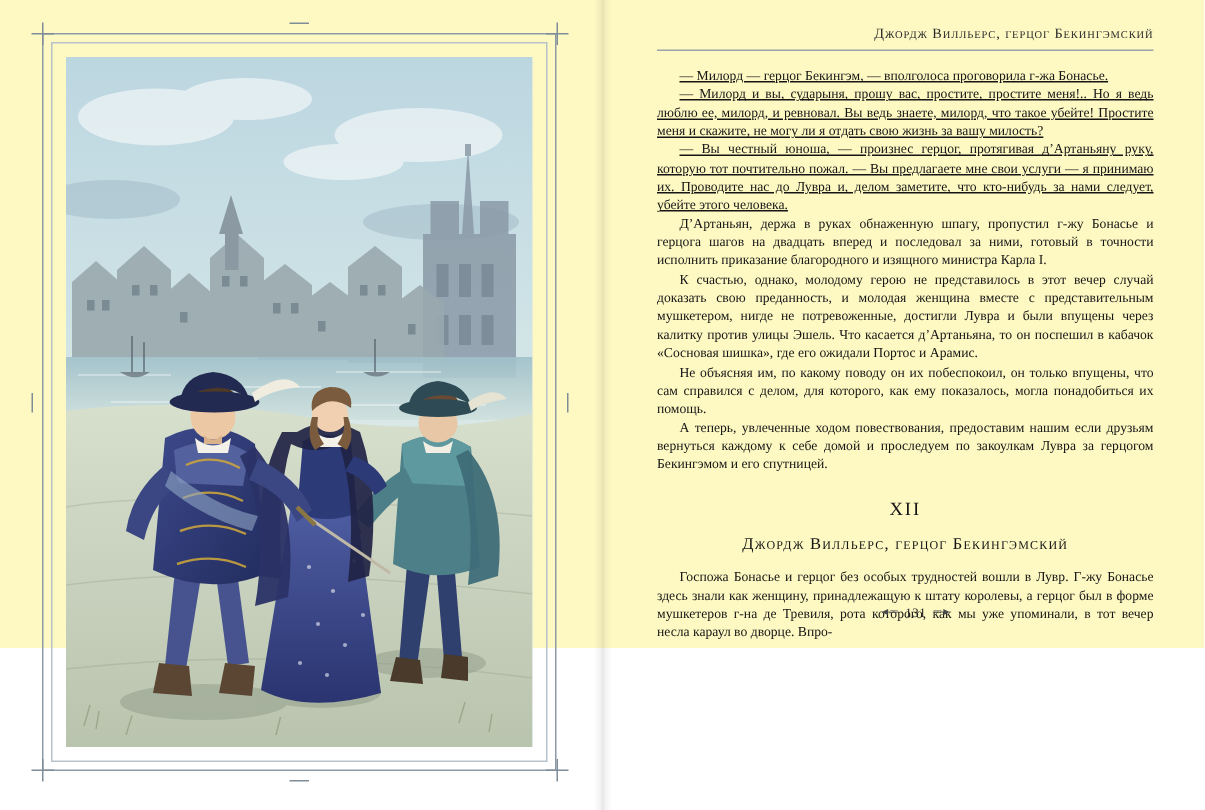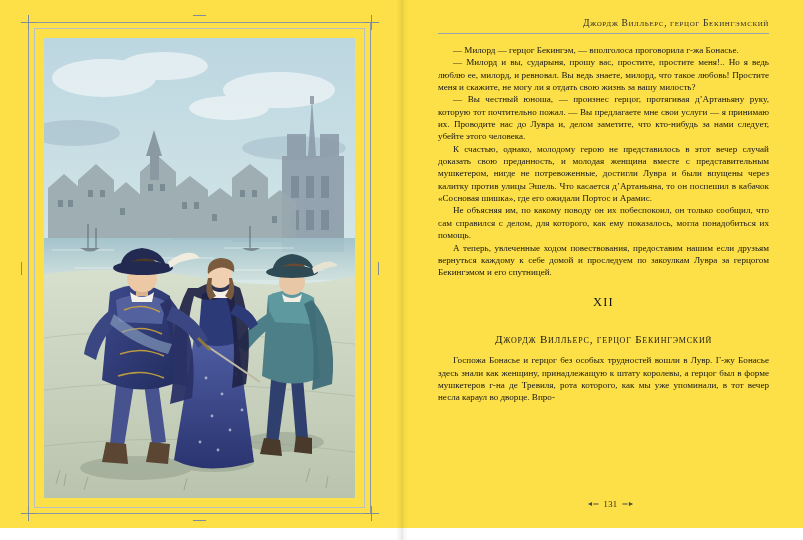--- a/index.html
+++ b/index.html
@@ -19,23 +19,23 @@
   .spread {
     position: relative;
     width: 803px;
     height: 540px;
     background: #ffffff;
     display: flex;
   }
 
   .page {
     position: relative;
-    height: 528px;
+    height: 432px;
     box-sizing: border-box;
-    background: #fde047;
+    background: #fef9c3;
   }
   .page-left  { width: 402px; }
   .page-right { width: 401px; }
 
   
   .gutter {
     position: absolute;
     left: 396px;
     top: 0;
     width: 12px;
@@ -142,32 +142,33 @@
     text-align: justify;
     color: #151515;
     hyphens: auto;
   }
   .textblock p {
     margin: 0;
     text-indent: 15px;
   }
   .textblock p.dash {
     text-indent: 15px;
+    text-decoration: underline;
   }
 
   .chapter {
     margin-top: 17px;
     margin-bottom: 9px;
     text-align: center;
   }
   .chapter-num {
     font-variant: small-caps;
     font-size: 12.5px;
     letter-spacing: 1.2px;
-    margin-bottom: 25px;
+    margin-bottom: 12px;
   }
   .chapter-title {
     font-variant: small-caps;
     font-size: 11px;
     letter-spacing: 0.8px;
   }
 
   .folio {
     position: absolute;
     left: 16px;
@@ -432,24 +433,25 @@
     </div>
   </div>
 
   <div class="page page-right">
 
     <div class="running-head">Джордж Вилльерс, герцог Бекингэмский</div>
     <div class="head-rule"></div>
 
     <div class="textblock">
       <p class="dash">— Милорд — герцог Бекингэм, — вполголоса проговорила г-жа Бонасье.</p>
-      <p class="dash">— Милорд и вы, сударыня, прошу вас, простите, простите меня!.. Но я ведь люблю ее, милорд, и ревновал. Вы ведь знаете, милорд, что такое любовь! Простите меня и скажите, не могу ли я отдать свою жизнь за вашу милость?</p>
+      <p class="dash">— Милорд и вы, сударыня, прошу вас, простите, простите меня!.. Но я ведь люблю ее, милорд, и ревновал. Вы ведь знаете, милорд, что такое убейте! Простите меня и скажите, не могу ли я отдать свою жизнь за вашу милость?</p>
       <p class="dash">— Вы честный юноша, — произнес герцог, протягивая д’Артаньяну руку, которую тот почтительно пожал. — Вы предлагаете мне свои услуги — я принимаю их. Проводите нас до Лувра и, делом заметите, что кто-нибудь за нами следует, убейте этого человека.</p>
+      <p>Д’Артаньян, держа в руках обнаженную шпагу, пропустил г-жу Бонасье и герцога шагов на двадцать вперед и последовал за ними, готовый в точности исполнить приказание благородного и изящного министра Карла I.</p>
       <p>К счастью, однако, молодому герою не представилось в этот вечер случай доказать свою преданность, и молодая женщина вместе с представительным мушкетером, нигде не потревоженные, достигли Лувра и были впущены через калитку против улицы Эшель. Что касается д’Артаньяна, то он поспешил в кабачок «Сосновая шишка», где его ожидали Портос и Арамис.</p>
-      <p>Не объясняя им, по какому поводу он их побеспокоил, он только сообщил, что сам справился с делом, для которого, как ему показалось, могла понадобиться их помощь.</p>
+      <p>Не объясняя им, по какому поводу он их побеспокоил, он только впущены, что сам справился с делом, для которого, как ему показалось, могла понадобиться их помощь.</p>
       <p>А теперь, увлеченные ходом повествования, предоставим нашим если друзьям вернуться каждому к себе домой и проследуем по закоулкам Лувра за герцогом Бекингэмом и его спутницей.</p>
 
       <div class="chapter">
         <div class="chapter-num">XII</div>
         <div class="chapter-title">Джордж Вилльерс, герцог Бекингэмский</div>
       </div>
 
       <p>Госпожа Бонасье и герцог без особых трудностей вошли в Лувр. Г-жу Бонасье здесь знали как женщину, принадлежащую к штату королевы, а герцог был в форме мушкетеров г-на де Тревиля, рота которого, как мы уже упоминали, в тот вечер несла караул во дворце. Впро-</p>
     </div>
 

